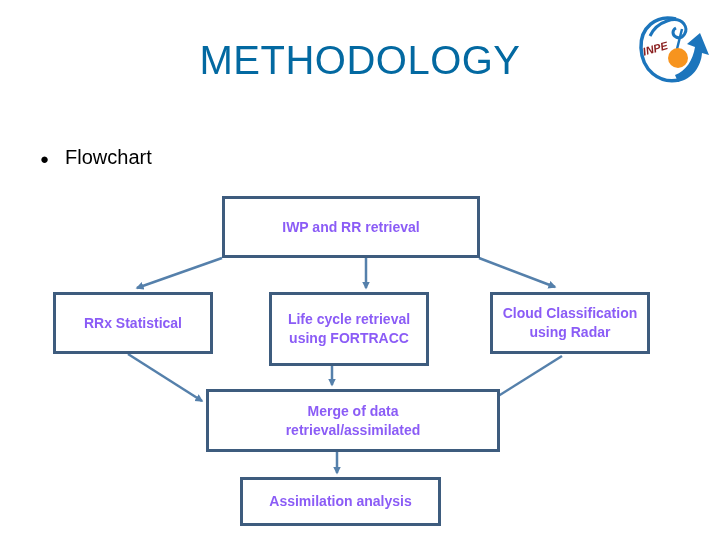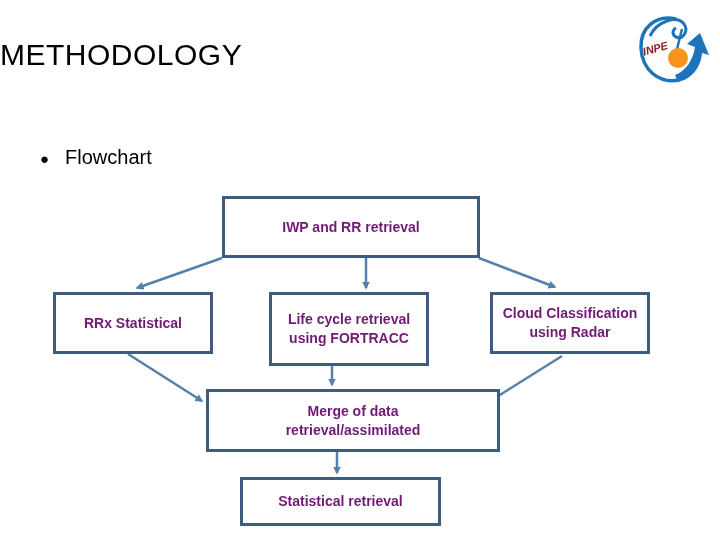--- a/index.html
+++ b/index.html
@@ -1,32 +1,32 @@
 <!DOCTYPE html>
 <html><head>
 <meta charset="utf-8">
 <style>
   html,body{margin:0;padding:0;background:#fff;}
   .slide{
     position:relative;width:720px;height:540px;background:#ffffff;
     font-family:"Liberation Sans",sans-serif;overflow:hidden;
   }
   .title{
-    position:absolute;left:0;top:38px;width:100%;text-align:left;
-    font-size:30px;font-weight:400;color:#000000;letter-spacing:0.5px;
+    position:absolute;left:0;top:38px;width:100%;text-align:center;
+    font-size:40px;font-weight:400;color:#0369a1;letter-spacing:0.5px;
   }
   .bullet-item{
     position:absolute;left:40px;top:146px;display:flex;align-items:center;
     gap:16px;font-size:20px;color:#000;
   }
   .bullet-marker{font-size:15px;line-height:1;transform:translateY(1px);}
   .node{
     position:absolute;box-sizing:border-box;border:3px solid #3E5C7E;background:#fff;
     display:flex;align-items:center;justify-content:center;text-align:center;
-    font-weight:bold;font-size:14px;line-height:19px;color:#701a75;
+    font-weight:bold;font-size:14px;line-height:19px;color:#8b5cf6;
     white-space:pre-line;z-index:2;padding:2px;
   }
   #node-iwp  {left:222px;top:196px;width:258px;height:62px;}
   #node-rrx  {left:53px; top:292px;width:160px;height:62px;}
   #node-life {left:269px;top:292px;width:160px;height:74px;}
   #node-cloud{left:490px;top:292px;width:160px;height:62px;text-align:center;}
   #node-merge{left:206px;top:389px;width:294px;height:63px;}
   #node-stat {left:240px;top:477px;width:201px;height:49px;}
   .connectors{position:absolute;left:0;top:0;z-index:1;}
   .logo{position:absolute;left:632px;top:8px;z-index:3;}
@@ -59,21 +59,21 @@
   </svg>
 
   <div class="node" id="node-iwp">IWP and RR retrieval</div>
   <div class="node" id="node-rrx">RRx Statistical</div>
   <div class="node" id="node-life">Life cycle retrieval
 using FORTRACC</div>
   <div class="node" id="node-cloud">Cloud Classification
 using Radar</div>
   <div class="node" id="node-merge">Merge of data
 retrieval/assimilated</div>
-  <div class="node" id="node-stat">Statistical retrieval</div>
+  <div class="node" id="node-stat">Assimilation analysis</div>
 
   <svg class="logo" width="80" height="80" viewBox="0 0 80 80">
 
     <path d="M44,11 C24,6 8,20 9,40 C10,62 27,76 47,72" fill="none" stroke="#1C75BC" stroke-width="3.5"></path>
 
     <path d="M18,28 C25,13 45,7 52,16 C57,23 51,32 44,29 C40,27 40,22 44,20" fill="#ffffff" stroke="#1C75BC" stroke-width="3"></path>
 
     <line x1="50" y1="21" x2="45" y2="41" stroke="#1C75BC" stroke-width="2.5"></line>
 
     <path d="M46,74 C60,71 69,59 70,45 L77,47 L68,25 L55,36 L63,39 C61,52 54,63 43,67 Z" fill="#1C75BC"></path>

